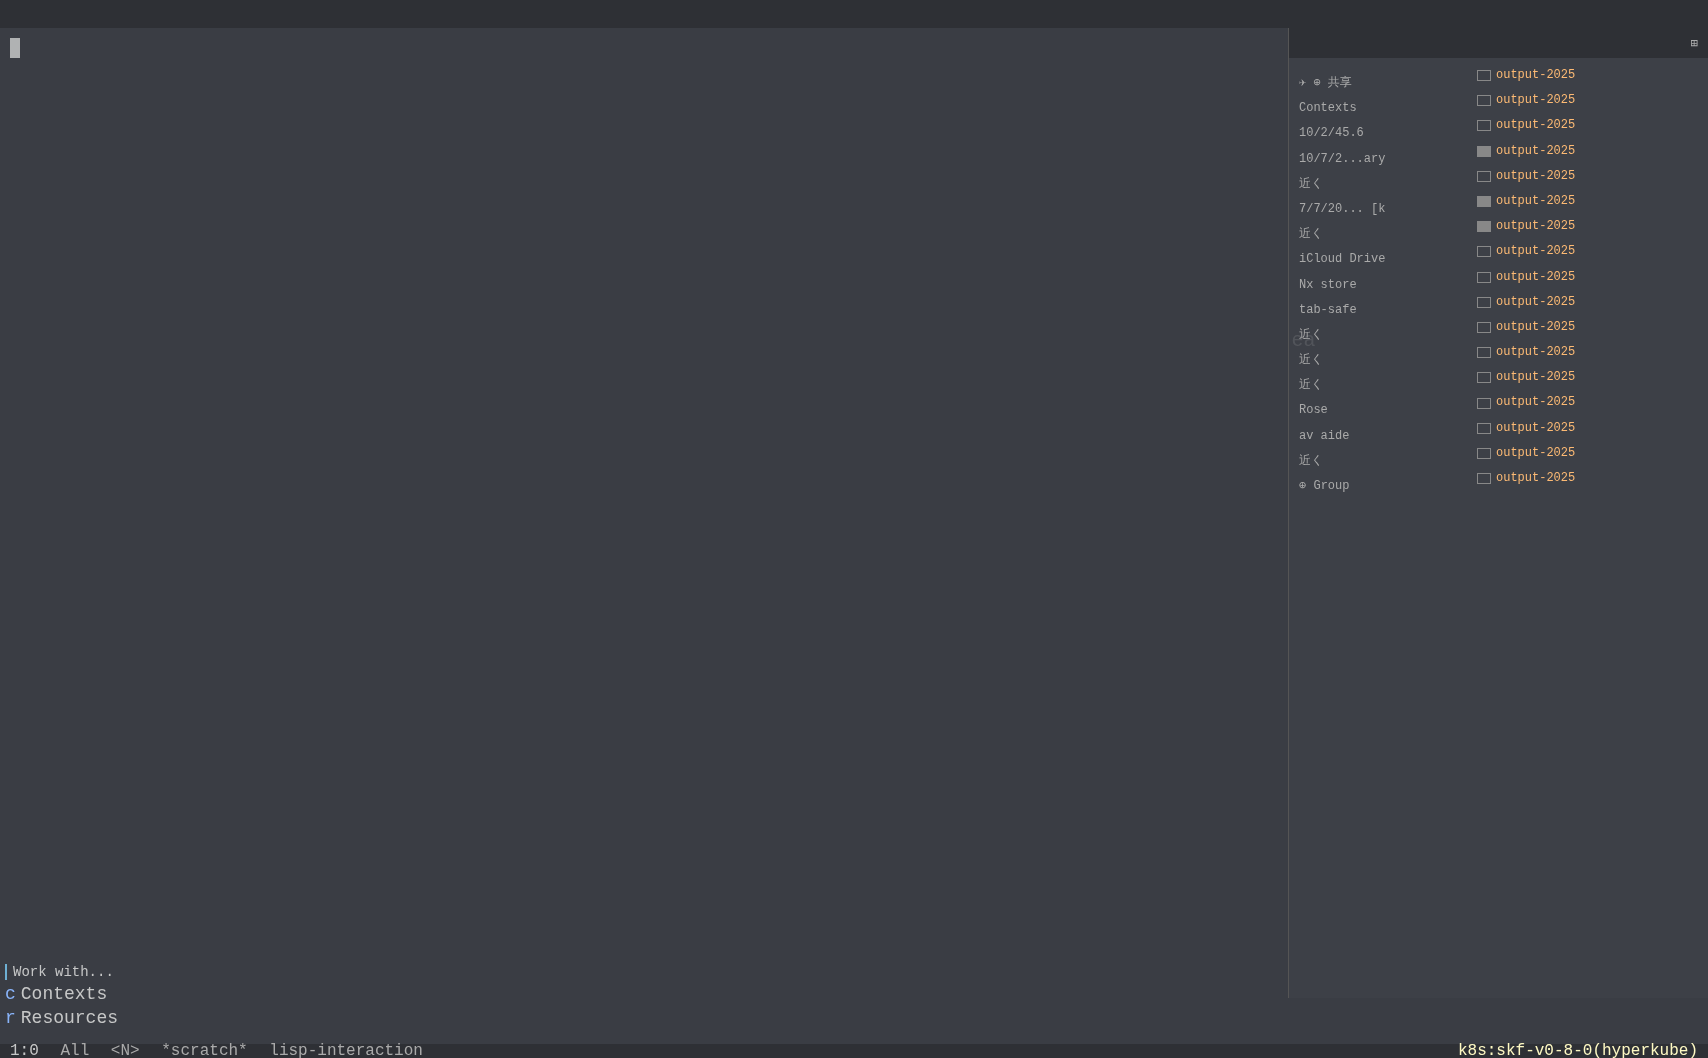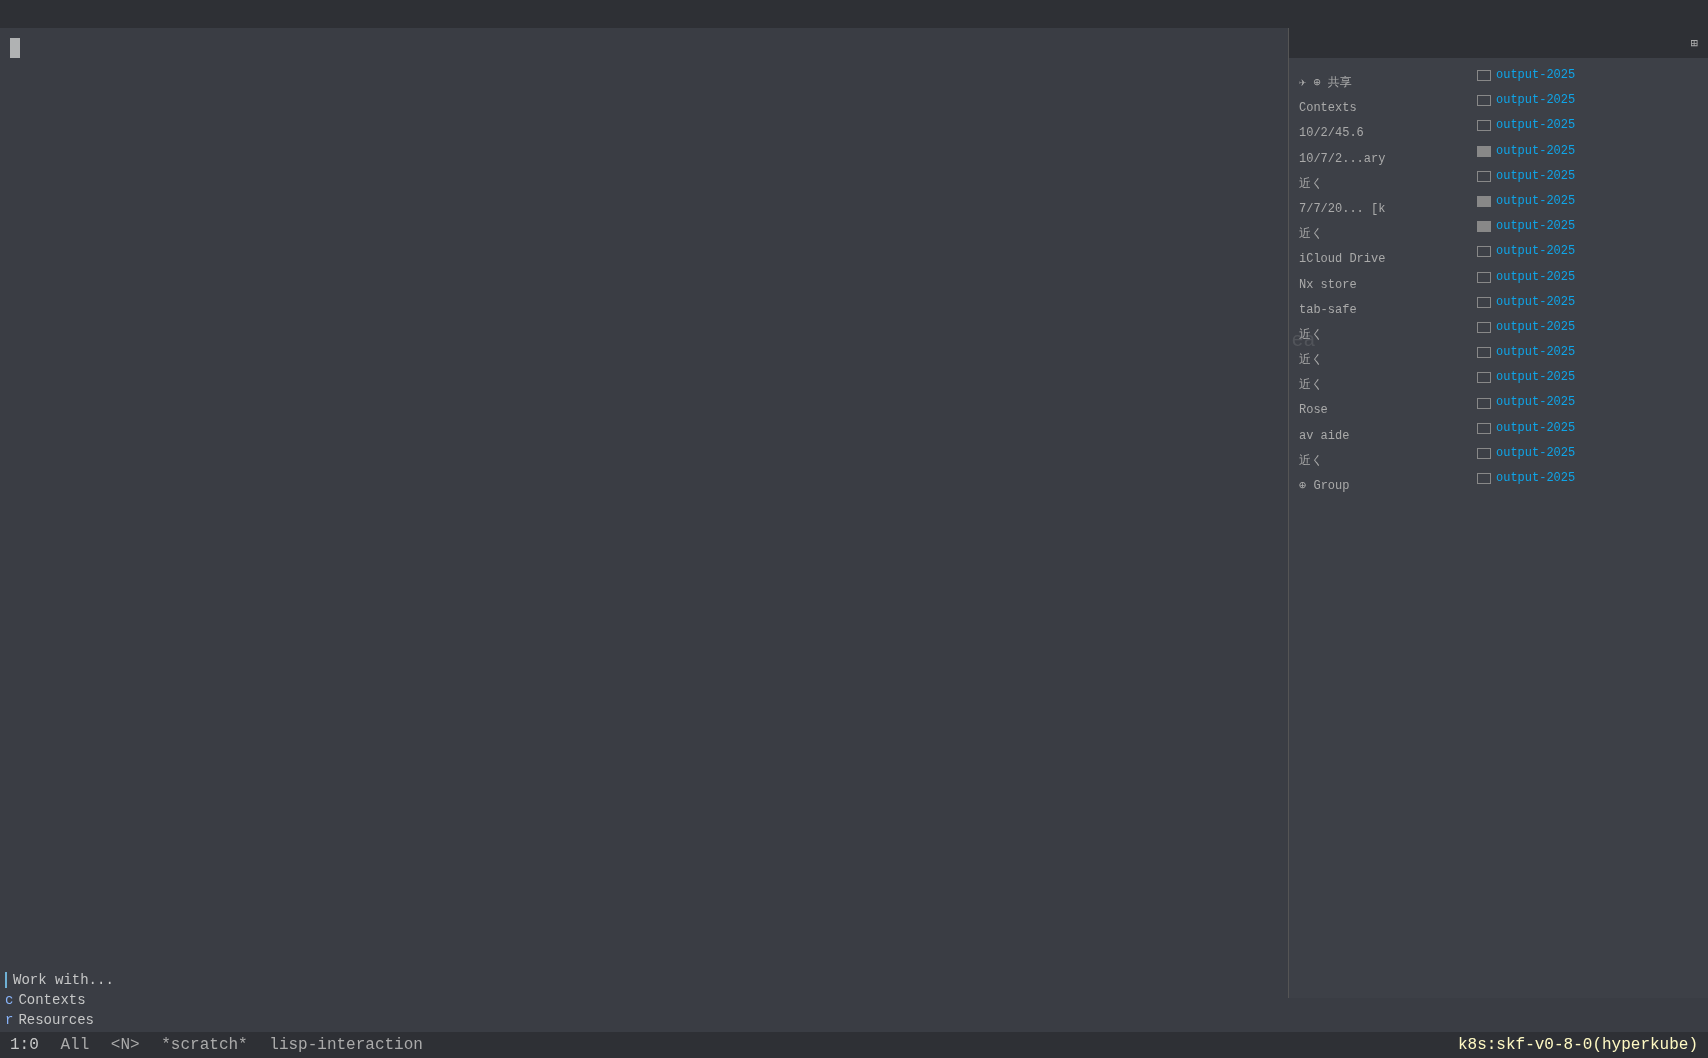--- a/index.html
+++ b/index.html
@@ -124,21 +124,21 @@
       margin-right: 5px;
       flex-shrink: 0;
       display: inline-block;
     }
 
     .output-item .file-icon.filled {
       background: #888;
     }
 
     .output-item .file-label {
-      color: #0ea5e9;
+      color: #fdba74;
       font-size: 12px;
     }
 
     #mini-cursor {
       display: inline-block;
       width: 8px;
       height: 16px;
       border-left: 2px solid #6eb0d4;
       margin-right: 0;
       vertical-align: middle;
@@ -156,40 +156,40 @@
     #work-with-title {
       color: #c6c7c7;
       font-size: 14px;
       padding: 2px 5px;
       display: flex;
       align-items: center;
     }
 
     .menu-item {
       padding: 2px 5px;
-      font-size: 14px;
+      font-size: 18px;
       color: #c6c7c7;
     }
 
     .menu-item .key {
       color: #89b4fa;
       margin-right: 5px;
     }
 
     .menu-item .label {
       color: #c6c7c7;
     }
 
     
     #status-bar {
       position: absolute;
       bottom: 0;
       left: 0;
       right: 0;
-      height: 26px;
+      height: 14px;
       background: #2e3035;
       display: flex;
       align-items: center;
       padding: 0 10px;
     }
 
     .status-pos { color: #c6c7c7; }
     .status-mode { color: #aaa; }
     .status-buffer { color: #aaa; }
     .status-major { color: #aaa; }

